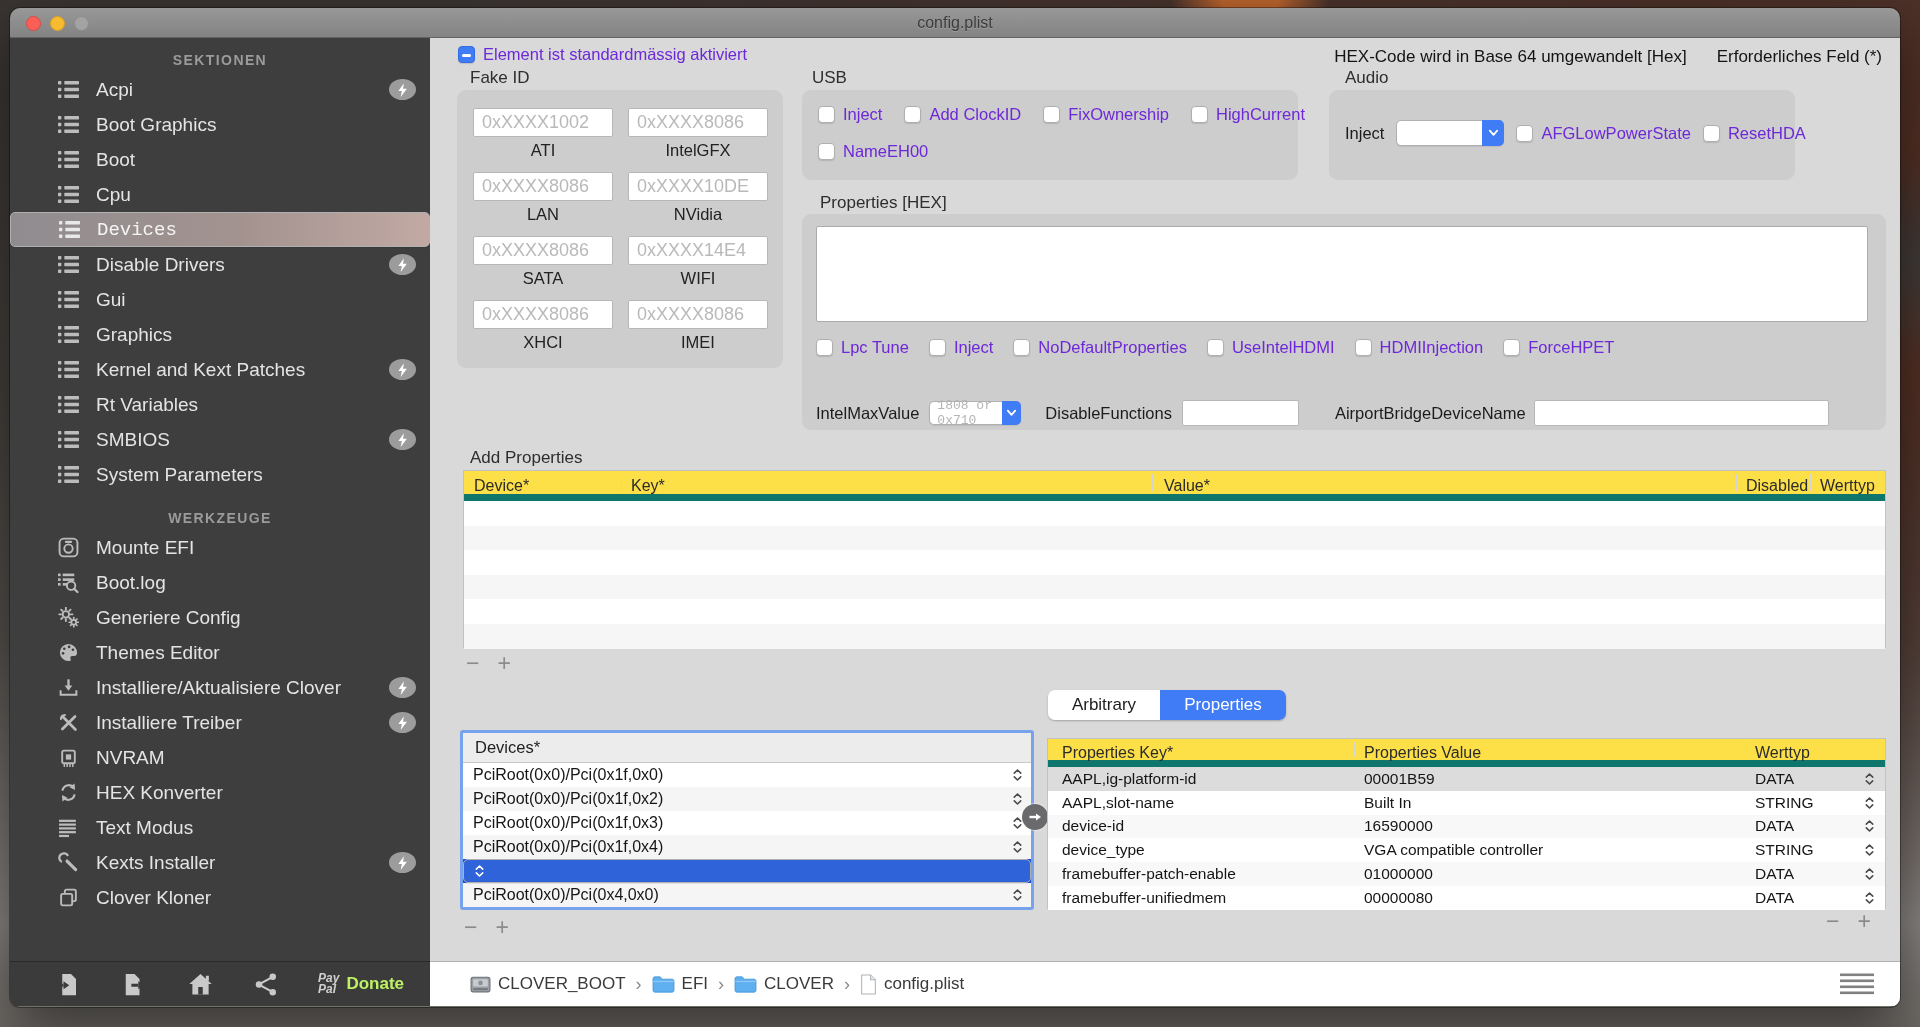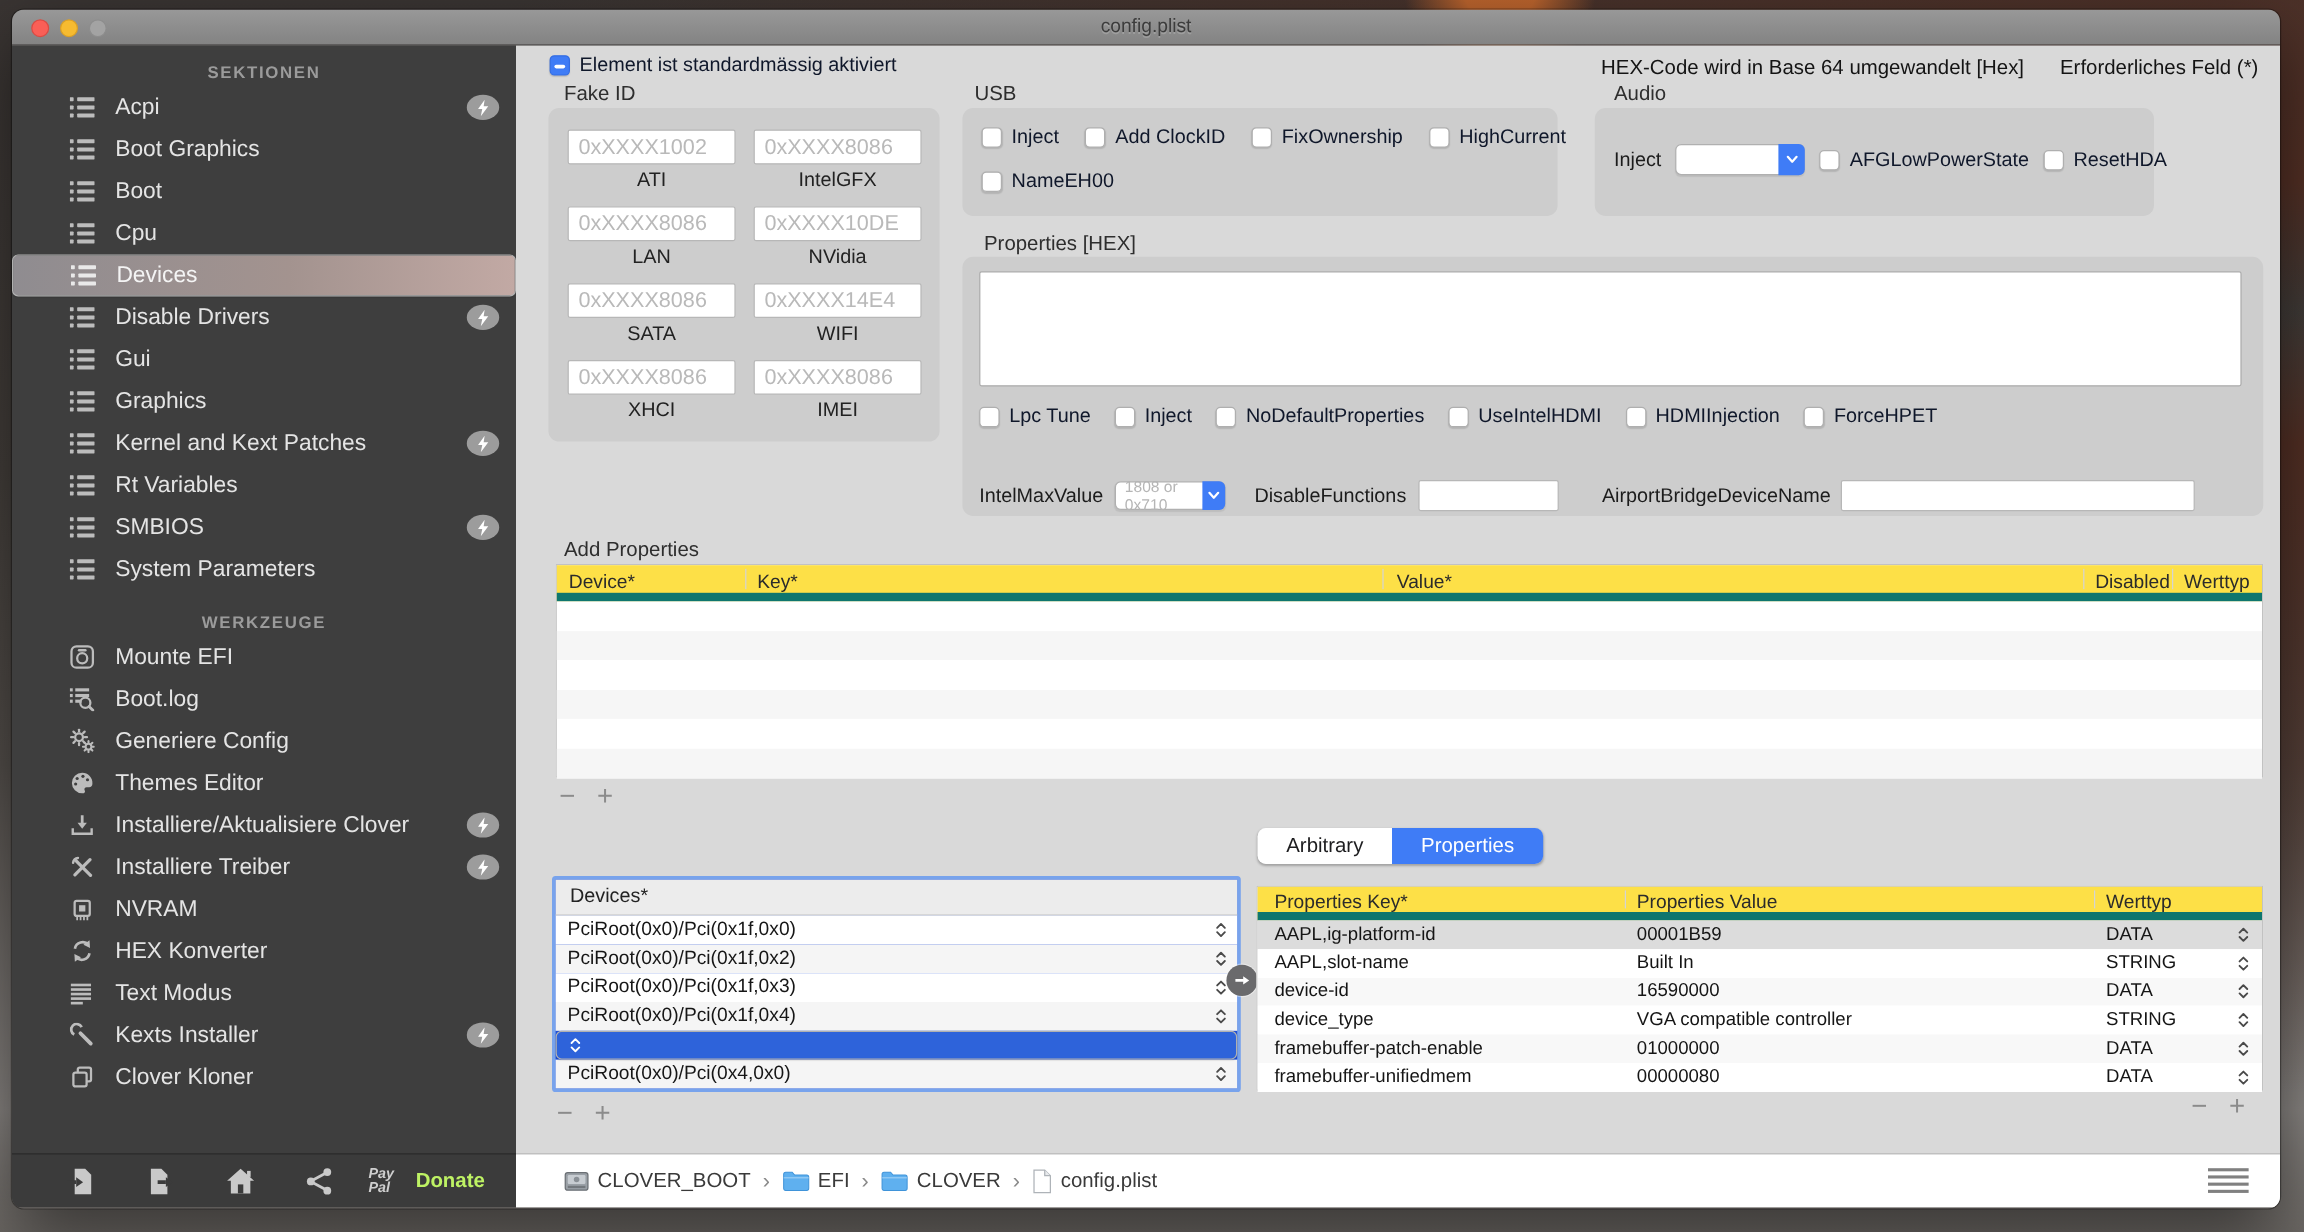--- a/index.html
+++ b/index.html
@@ -34,49 +34,49 @@
   .sitem .icn{width:21px;height:21px;color:#bcbcbc;flex:none;margin-right:17px;}
   .sitem.sel{background:linear-gradient(90deg,#8f8c90 0%,#a3938f 55%,#c2a9a4 100%);color:#f4f4f4;}
   .sitem.sel .icn{color:#e9e9e9;}
   .badge{position:absolute;right:14px;top:7px;width:27px;height:21px;border-radius:50%/50%;
     background:#9c9c9c;display:flex;align-items:center;justify-content:center;}
   .badge svg{width:11px;height:14px;color:#fff;}
   .sfoot{height:45px;border-top:1px solid rgba(0,0,0,.28);background:#3b3b3b;
     display:flex;align-items:center;padding:0 26px;gap:0;}
   .fbtn{flex:1;display:flex;align-items:center;justify-content:center;}
   .ficn{width:25px;height:25px;color:#c9c9c9;}
-  .paypal{flex:1.6;display:flex;align-items:center;justify-content:flex-end;gap:18px;}
+  .paypal{flex:1.6;display:flex;align-items:center;justify-content:flex-end;gap:7px;}
   .pp{display:flex;flex-direction:column;line-height:11px;font-size:12px;font-style:italic;
     font-weight:bold;color:#cfcfcf;}
   .donate{font-size:17px;font-weight:bold;color:#bef264;}
   
   .main{position:relative;flex:1;background:#d9d9d9;}
   .abs{position:absolute;}
   .plabel{font-size:17px;color:#2e2e2e;}
   .panel{background:#cdcdcd;border-radius:9px;}
   
-  .cbl{display:flex;align-items:center;gap:8px;font-size:16.5px;color:#0f172a;white-space:nowrap;}
+  .cbl{display:flex;align-items:center;gap:8px;font-size:16.5px;color:#6d28d9;white-space:nowrap;}
   .cb{width:17px;height:17px;background:#fff;border:1px solid #afafaf;border-radius:4px;
     box-shadow:0 1px 1px rgba(0,0,0,.12);flex:none;position:relative;}
   .cb.ind{background:#3f7cf6;border-color:#326ce4;}
   .cb.ind::after{content:"";position:absolute;left:3px;right:3px;top:6.5px;height:3px;
     background:#fff;border-radius:2px;}
   
   .fin{width:140px;height:29px;background:#fff;border:1px solid #b7b7b7;border-radius:2px;
     font-size:18px;padding:0 8px;color:#333;font-family:inherit;}
   .fin::placeholder{color:#b9b9b9;}
   .tin{height:26px;background:#fff;border:1px solid #b7b7b7;border-radius:2px;font-size:15px;
     padding:0 6px;color:#333;font-family:inherit;}
   textarea.bigtxt{position:absolute;left:14px;top:12px;width:1052px;height:96px;background:#fff;
     border:1px solid #ababab;border-radius:2px;resize:none;font-family:inherit;}
   .fcell{position:absolute;width:140px;text-align:center;}
   .flabel{margin-top:4px;font-size:16.5px;color:#222;}
   
   .sel{position:relative;background:#fff;border:1px solid #b0b0b0;border-radius:5px;
-    display:flex;align-items:center;box-shadow:0 1px 1px rgba(0,0,0,.08);}
+    display:flex;align-items:center;box-shadow:0 1px 1px rgba(0,0,0,.08);font-family:Liberation Mono, monospace;}
   .sel .ph{font-size:13px;color:#b5b5b5;padding-left:7px;}
   .cap{position:absolute;right:-1px;top:-1px;bottom:-1px;width:22px;background:#3f7cf6;
     border-radius:0 5px 5px 0;display:flex;align-items:center;justify-content:center;}
   .cap svg{width:11px;height:8px;color:#fff;}
   
   .tbl{background:#fff;border:1px solid #c2c2c2;}
   .thead{background:#fde047;border-bottom:7px solid #0f766e;position:relative;}
   .hcell{position:absolute;top:0;font-size:16px;color:#2b2b2b;line-height:29px;}
   .vdiv{position:absolute;top:3px;bottom:3px;width:1px;background:#d4d4d4;}
   .stripe{height:24.6px;}

